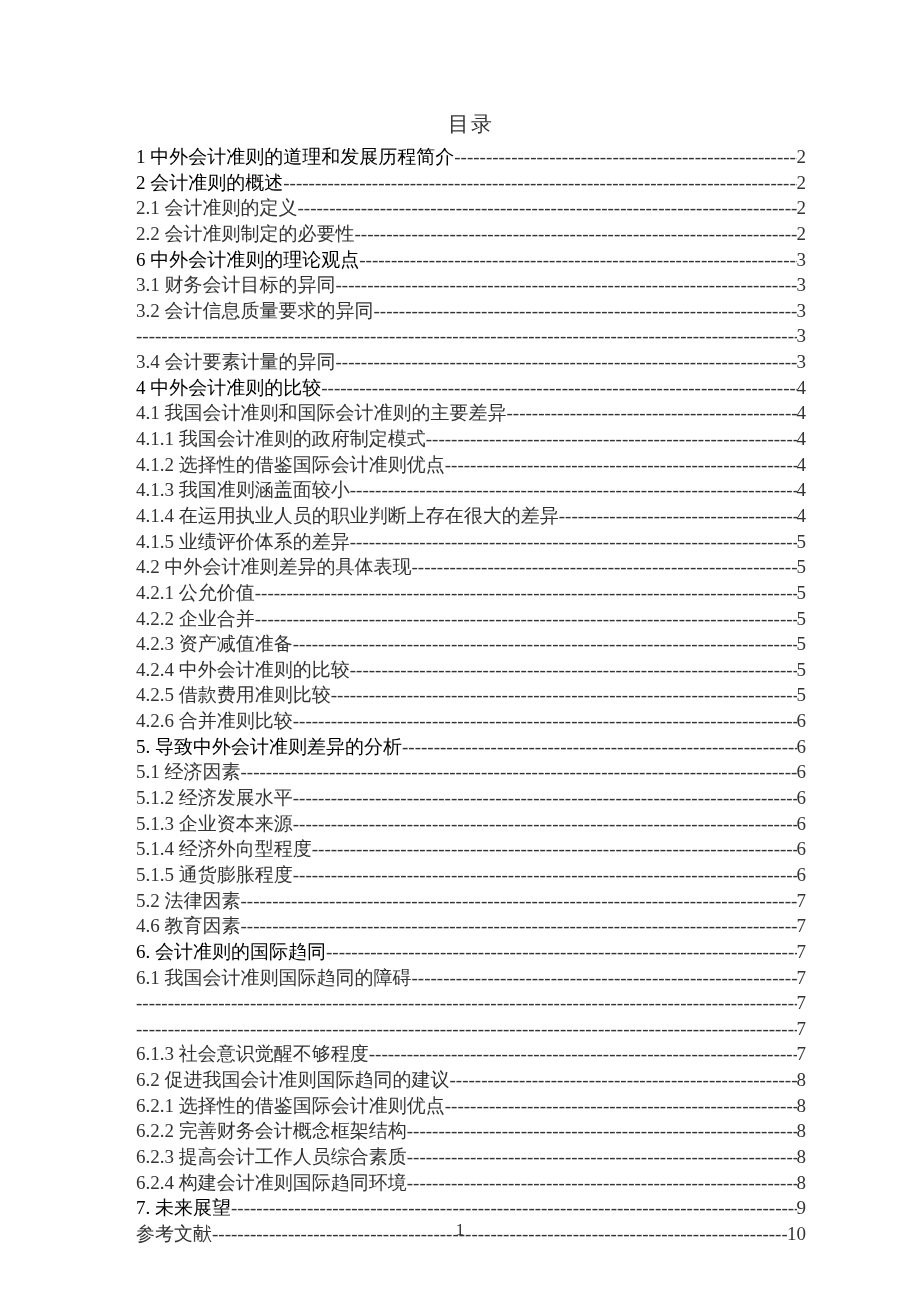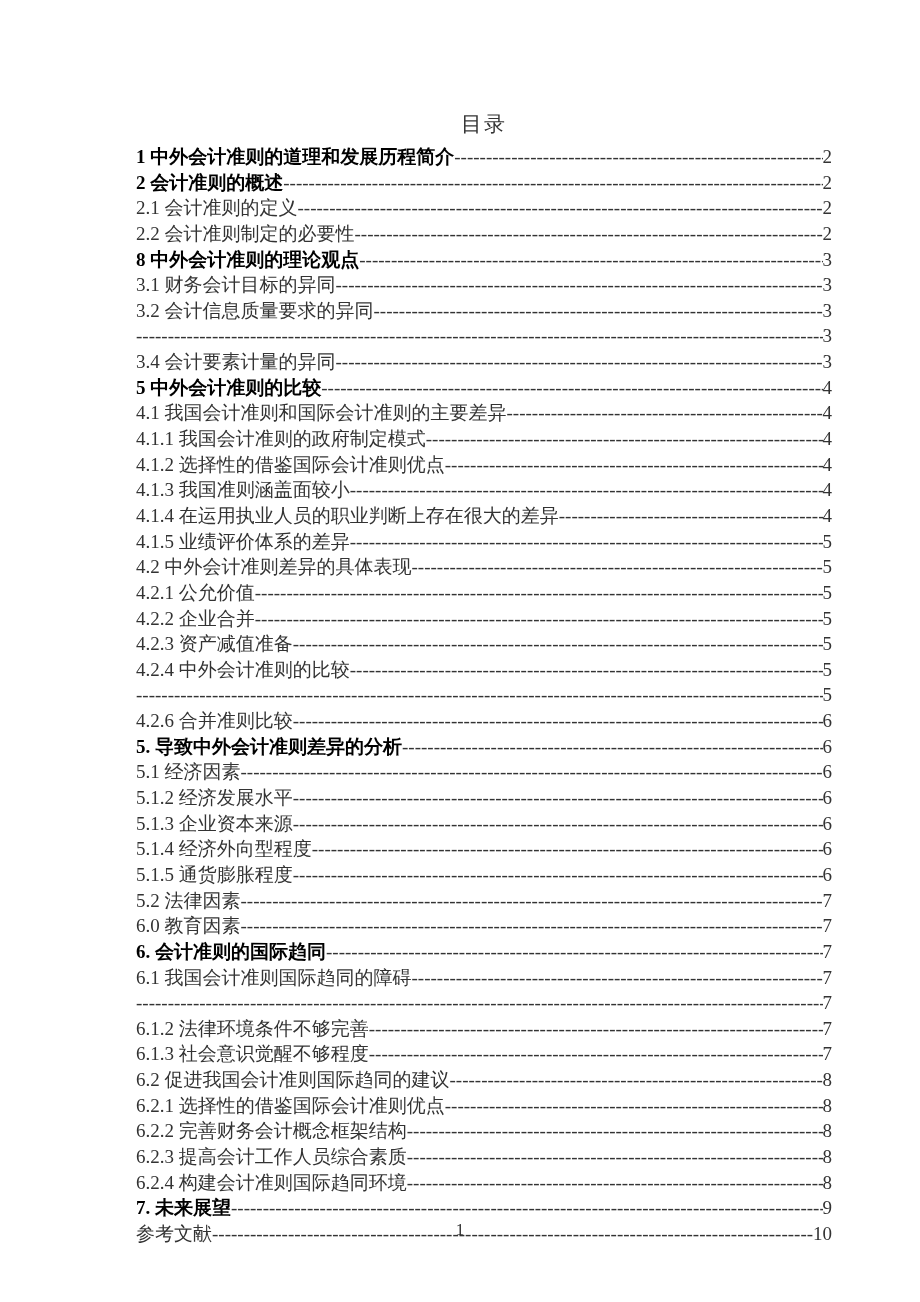--- a/index.html
+++ b/index.html
@@ -4,39 +4,39 @@
   <style>
     * { margin: 0; padding: 0; box-sizing: border-box; }
     body {
       background: #ffffff;
       width: 920px;
       height: 1302px;
       font-family: "SimSun", "宋体", serif;
       position: relative;
     }
     .page {
-      padding: 110px 88px 0 136px;
+      padding: 110px 114px 0 136px;
     }
     .title {
       text-align: center;
       font-size: 21px;
       color: #333;
       margin-bottom: 6px;
       letter-spacing: 2px;
     }
     .toc-entry {
       display: flex;
       align-items: baseline;
       font-size: 19px;
       line-height: 1.35;
       color: #333;
       white-space: nowrap;
     }
     .toc-entry.bold .toc-label {
-      font-weight: bold;
+      font-weight: normal;
       color: #000;
     }
     .toc-label {
       flex: 0 0 auto;
     }
     .toc-leader {
       flex: 1 1 auto;
       overflow: hidden;
       color: #333;
       letter-spacing: 0px;
@@ -79,21 +79,21 @@
         <span class="toc-label">2.1 会计准则的定义</span>
         <span class="toc-leader"></span>
         <span class="toc-page">2</span>
       </div>
       <div class="toc-entry">
         <span class="toc-label">2.2 会计准则制定的必要性</span>
         <span class="toc-leader"></span>
         <span class="toc-page">2</span>
       </div>
       <div class="toc-entry bold">
-        <span class="toc-label">8 中外会计准则的理论观点</span>
+        <span class="toc-label">6 中外会计准则的理论观点</span>
         <span class="toc-leader"></span>
         <span class="toc-page">3</span>
       </div>
       <div class="toc-entry">
         <span class="toc-label">3.1 财务会计目标的异同</span>
         <span class="toc-leader"></span>
         <span class="toc-page">3</span>
       </div>
       <div class="toc-entry">
         <span class="toc-label">3.2 会计信息质量要求的异同</span>
@@ -103,21 +103,21 @@
       <div class="toc-entry">
         <span class="toc-leader"></span>
         <span class="toc-page">3</span>
       </div>
       <div class="toc-entry">
         <span class="toc-label">3.4 会计要素计量的异同</span>
         <span class="toc-leader"></span>
         <span class="toc-page">3</span>
       </div>
       <div class="toc-entry bold">
-        <span class="toc-label">5 中外会计准则的比较</span>
+        <span class="toc-label">4 中外会计准则的比较</span>
         <span class="toc-leader"></span>
         <span class="toc-page">4</span>
       </div>
       <div class="toc-entry">
         <span class="toc-label">4.1 我国会计准则和国际会计准则的主要差异</span>
         <span class="toc-leader"></span>
         <span class="toc-page">4</span>
       </div>
       <div class="toc-entry">
         <span class="toc-label">4.1.1 我国会计准则的政府制定模式</span>
@@ -163,20 +163,21 @@
         <span class="toc-label">4.2.3 资产减值准备</span>
         <span class="toc-leader"></span>
         <span class="toc-page">5</span>
       </div>
       <div class="toc-entry">
         <span class="toc-label">4.2.4 中外会计准则的比较</span>
         <span class="toc-leader"></span>
         <span class="toc-page">5</span>
       </div>
       <div class="toc-entry">
+        <span class="toc-label">4.2.5 借款费用准则比较</span>
         <span class="toc-leader"></span>
         <span class="toc-page">5</span>
       </div>
       <div class="toc-entry">
         <span class="toc-label">4.2.6 合并准则比较</span>
         <span class="toc-leader"></span>
         <span class="toc-page">6</span>
       </div>
       <div class="toc-entry bold">
         <span class="toc-label">5. 导致中外会计准则差异的分析</span>
@@ -207,40 +208,39 @@
         <span class="toc-label">5.1.5 通货膨胀程度</span>
         <span class="toc-leader"></span>
         <span class="toc-page">6</span>
       </div>
       <div class="toc-entry">
         <span class="toc-label">5.2 法律因素</span>
         <span class="toc-leader"></span>
         <span class="toc-page">7</span>
       </div>
       <div class="toc-entry">
-        <span class="toc-label">6.0 教育因素</span>
+        <span class="toc-label">4.6 教育因素</span>
         <span class="toc-leader"></span>
         <span class="toc-page">7</span>
       </div>
       <div class="toc-entry bold">
         <span class="toc-label">6. 会计准则的国际趋同</span>
         <span class="toc-leader"></span>
         <span class="toc-page">7</span>
       </div>
       <div class="toc-entry">
         <span class="toc-label">6.1 我国会计准则国际趋同的障碍</span>
         <span class="toc-leader"></span>
         <span class="toc-page">7</span>
       </div>
       <div class="toc-entry">
         <span class="toc-leader"></span>
         <span class="toc-page">7</span>
       </div>
       <div class="toc-entry">
-        <span class="toc-label">6.1.2 法律环境条件不够完善</span>
         <span class="toc-leader"></span>
         <span class="toc-page">7</span>
       </div>
       <div class="toc-entry">
         <span class="toc-label">6.1.3 社会意识觉醒不够程度</span>
         <span class="toc-leader"></span>
         <span class="toc-page">7</span>
       </div>
       <div class="toc-entry">
         <span class="toc-label">6.2 促进我国会计准则国际趋同的建议</span>

